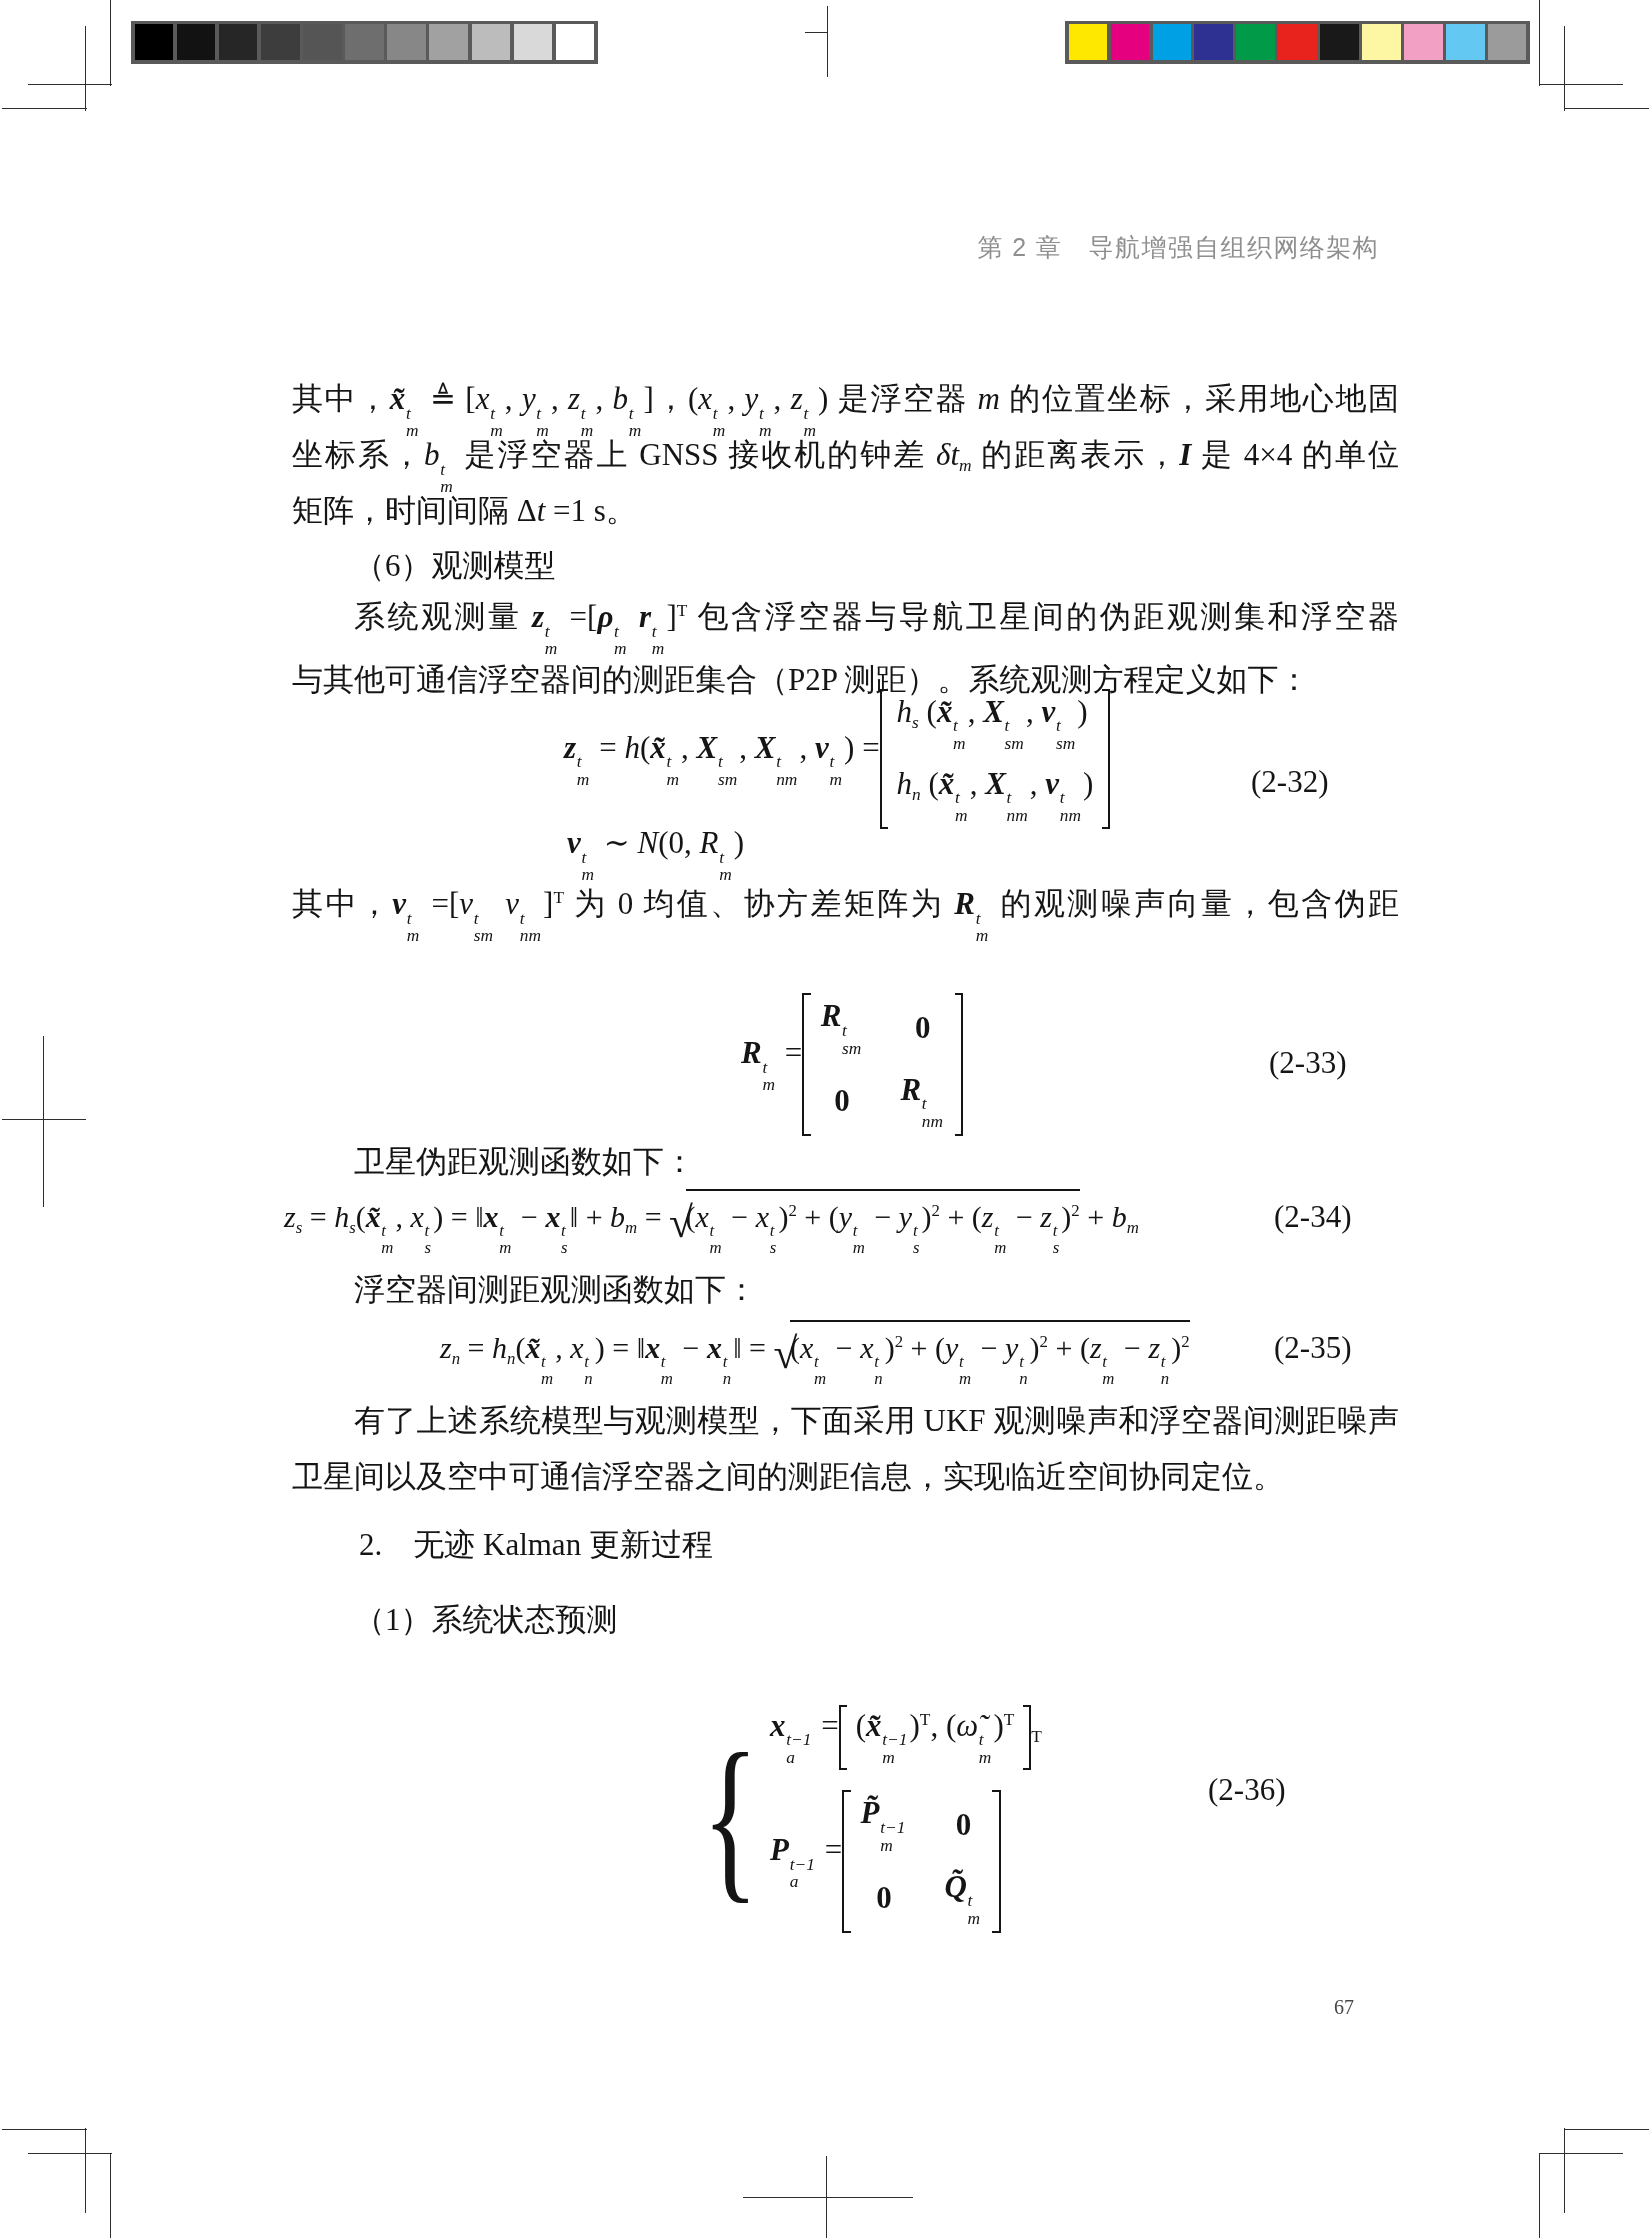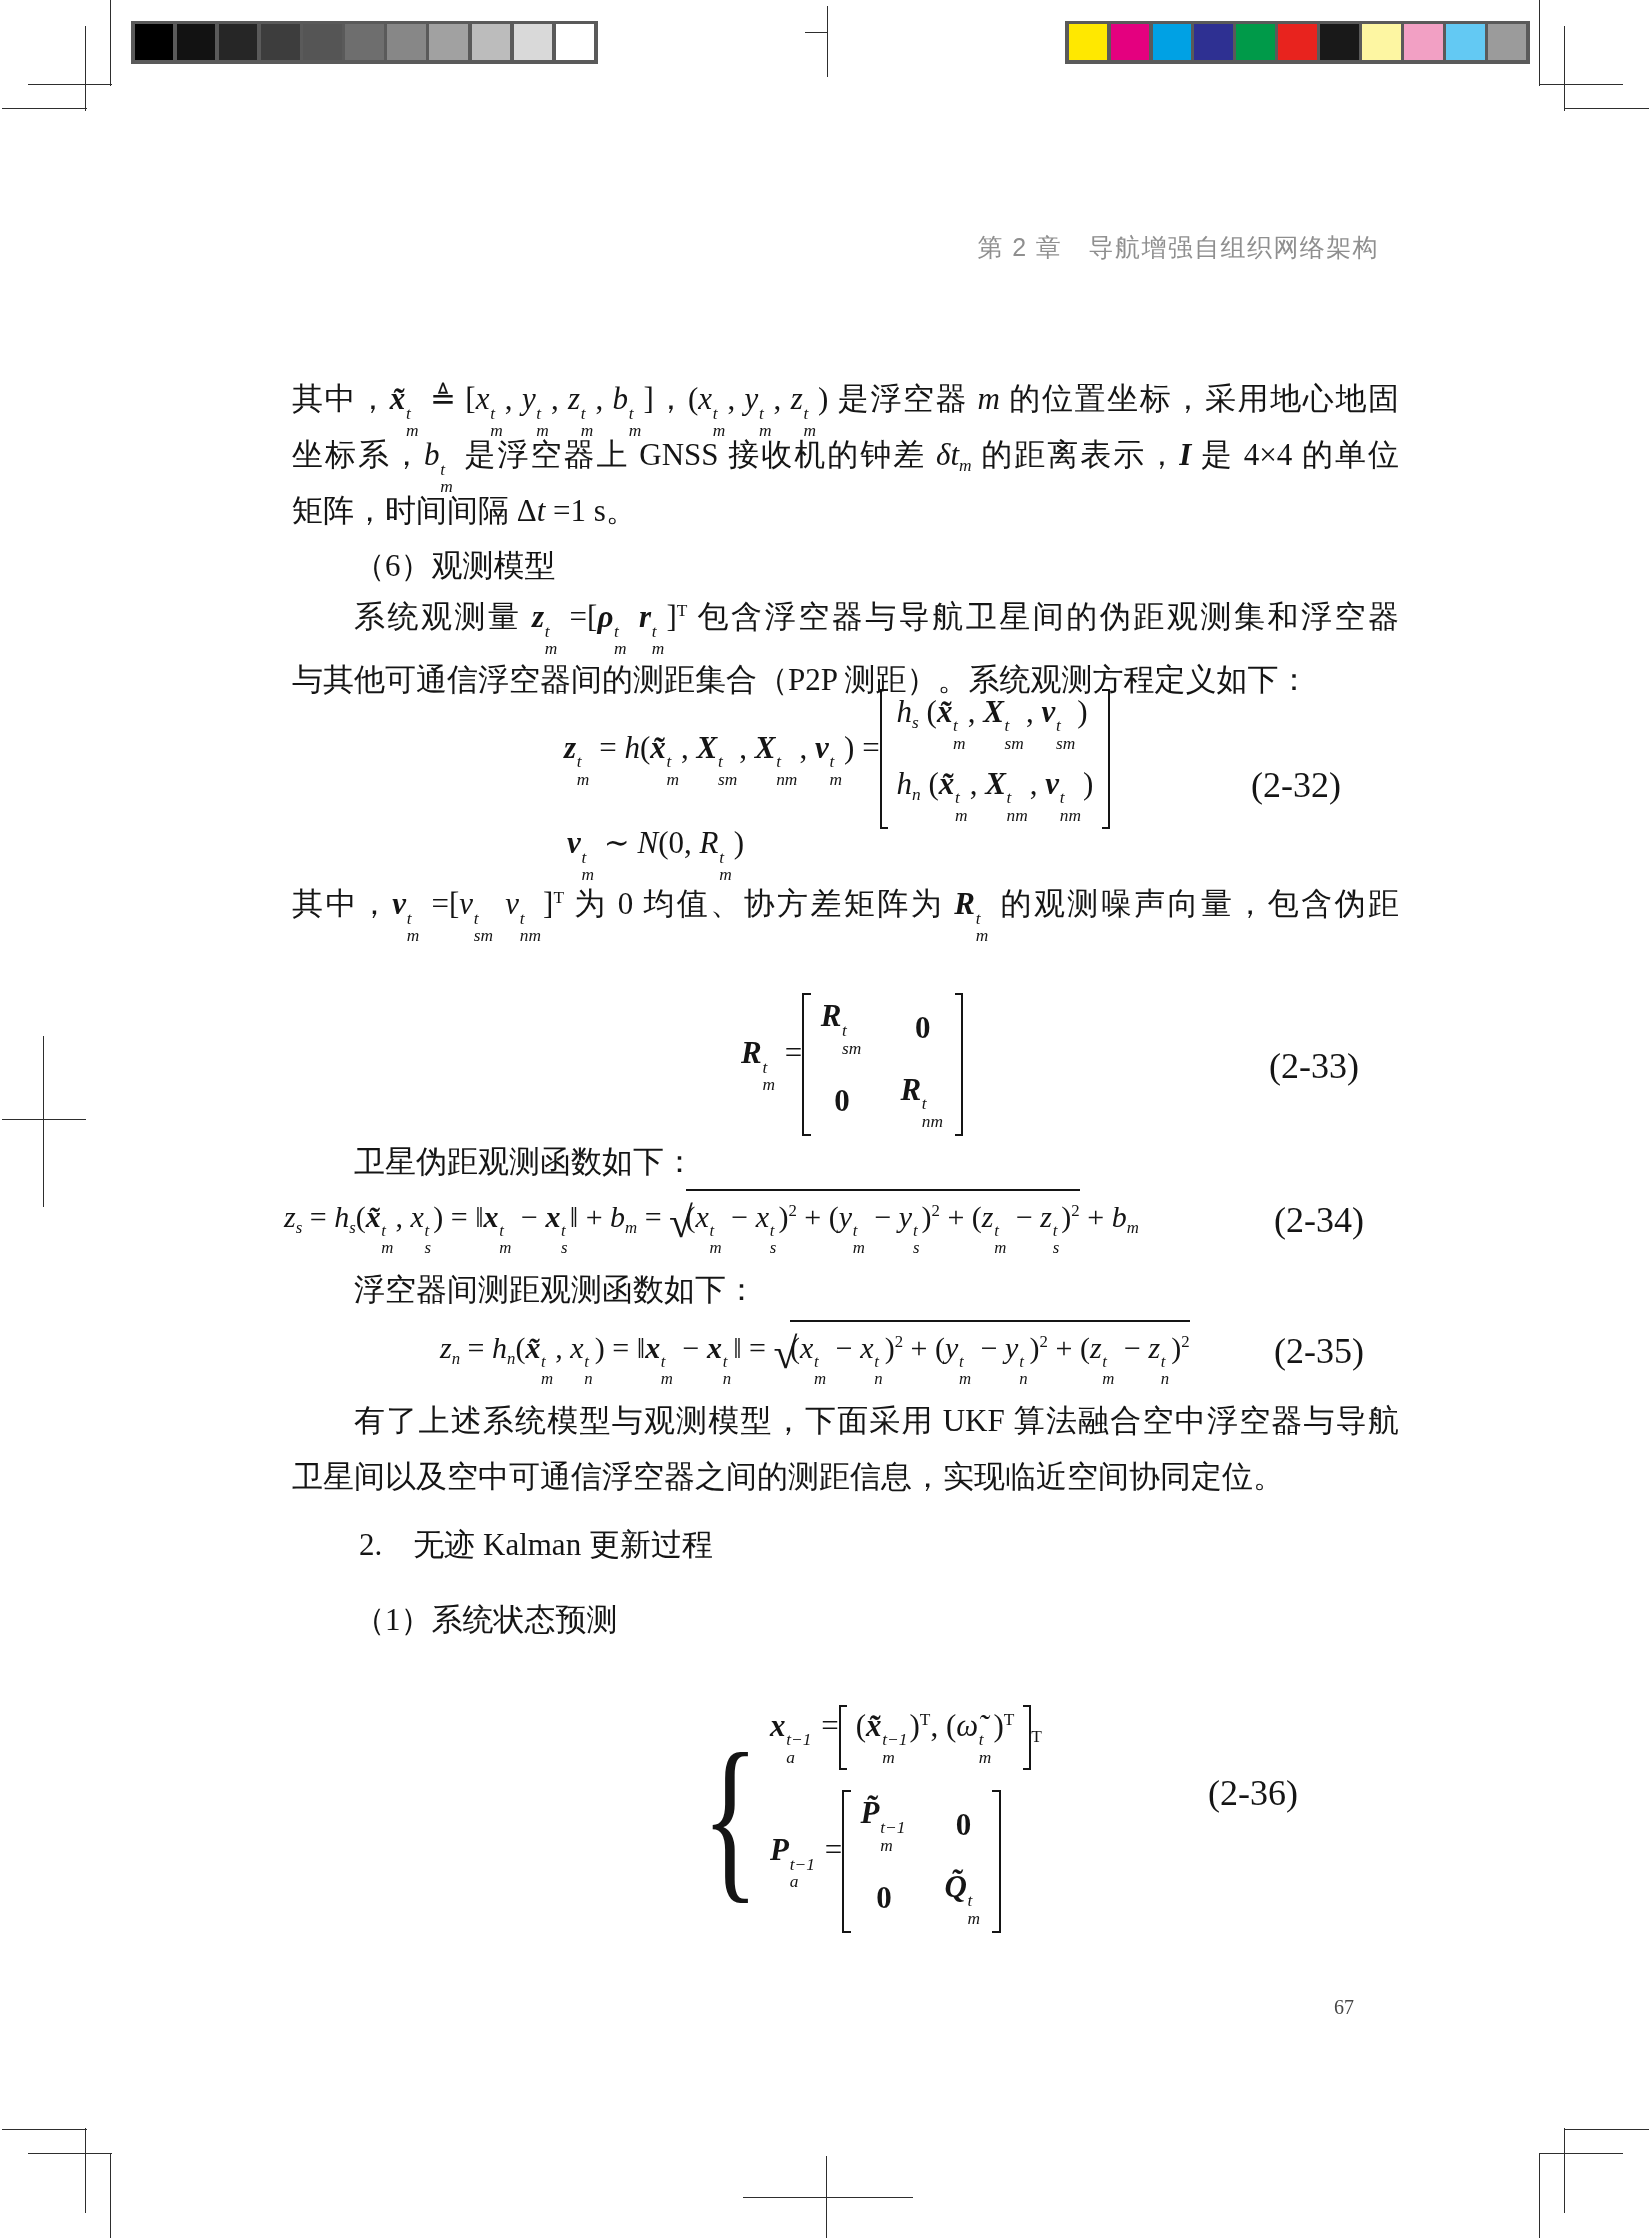--- a/index.html
+++ b/index.html
@@ -6,21 +6,21 @@
   .page{position:relative;width:1651px;height:2239px;background:#ffffff;overflow:hidden;
         font-family:"Liberation Serif","DejaVu Serif",serif;color:#151515;}
   .mark{position:absolute;background:#2e2e2e;}
   .bar{position:absolute;display:flex;gap:3.6px;padding:3.6px;background:#5a5a5a;box-sizing:border-box;}
   .bar .swatch{flex:1 1 0;}
   .header{position:absolute;left:855px;top:231px;width:524px;text-align:right;
           font-family:"Liberation Sans","DejaVu Sans",sans-serif;font-size:25px;color:#8f8f8f;letter-spacing:1.4px;}
   .bodyline{position:absolute;font-size:31px;line-height:1.5;white-space:nowrap;}
   .just{white-space:normal;text-align:justify;text-align-last:justify;}
   .eq{position:absolute;font-size:31px;display:flex;align-items:center;}
-  .eq-label{position:absolute;font-size:36px;color:#151515;text-align:center;}
+  .eq-label{position:absolute;font-size:31px;color:#151515;text-align:center;}
   .pageno{position:absolute;left:1334px;top:1996px;font-size:20px;color:#474747;}
 
   
   .ss{display:inline-flex;flex-direction:column;align-items:flex-start;font-size:0.56em;
       line-height:1.02;vertical-align:-0.55em;font-style:italic;margin:0 2.1px 0 0.7px;}
   .ss span{display:block;}
   .sub1{font-size:0.56em;vertical-align:-0.35em;font-style:italic;}
   .sup1{font-size:0.56em;vertical-align:0.65em;}
   .sqrt{display:inline-block;position:relative;padding-left:0.55em;}
   .sqrt::before{content:'√';position:absolute;left:0;bottom:0.02em;font-size:1.45em;font-style:normal;}
@@ -290,21 +290,21 @@
             <span>n</span>
           </span>)<span class="sup1">2</span> + (<i>z</i><span class="ss">
             <span>t</span>
             <span>m</span>
           </span> − <i>z</i><span class="ss">
             <span>t</span>
             <span>n</span>
           </span>)<span class="sup1">2</span></span></span></div>
   <div class="eq-label" style="left:1274px;top:1330px">(2-35)</div>
 
-  <div class="bodyline just" style="left:292px;top:1398px;width:1107px;padding-left:62px;box-sizing:border-box">有了上述系统模型与观测模型，下面采用 UKF 算法融合空中浮空器与导航</div>
+  <div class="bodyline just" style="left:292px;top:1398px;width:1107px;padding-left:62px;box-sizing:border-box">有了上述系统模型与观测模型，下面采用 UKF 观测噪声和浮空器间测距噪声</div>
   <div class="bodyline" style="left:292px;top:1454px">卫星间以及空中可通信浮空器之间的测距信息，实现临近空间协同定位。</div>
 
   <div class="bodyline" style="left:359px;top:1522px">2.　无迹 Kalman 更新过程</div>
   <div class="bodyline" style="left:354px;top:1597px">（1）系统状态预测</div>
 
   <div class="eq" style="left:702px;top:1705px">
     <span class="brace">{</span>
     <span class="eq-col">
       <span style="display:inline-flex;align-items:center">
         <span><b><i>x</i></b><span class="ss">

